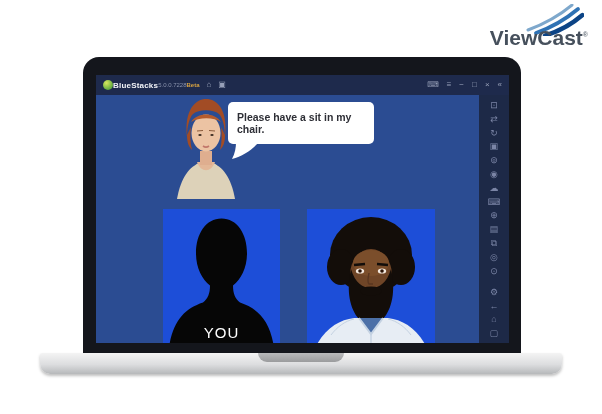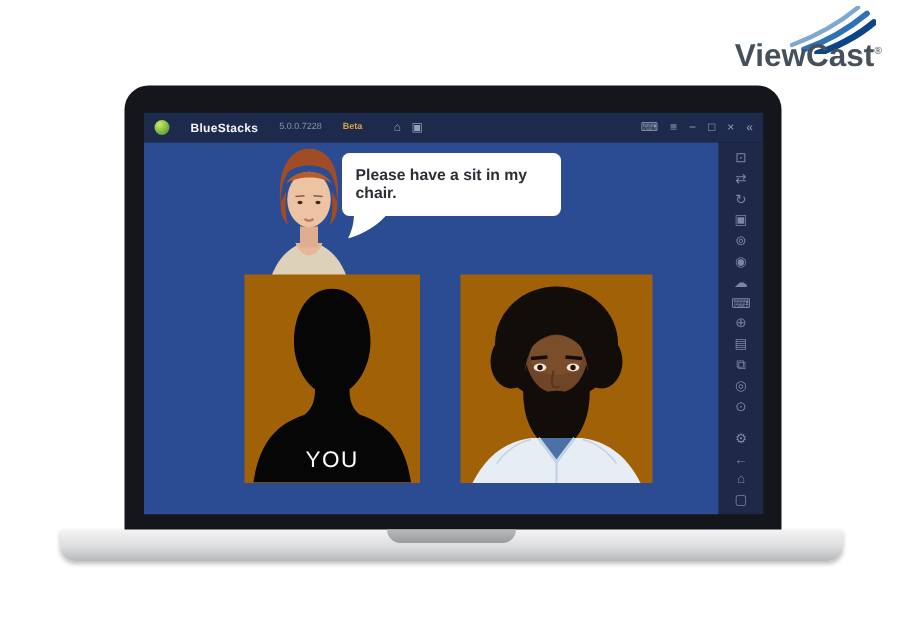--- a/index.html
+++ b/index.html
@@ -16,21 +16,21 @@
           border-radius:16px 16px 0 0;box-sizing:border-box;padding:18px 12px 12px 13px;}
   .base{position:absolute;left:40px;top:353px;width:522px;height:21px;
         background:linear-gradient(#f4f4f4,#dcdddf 55%,#b6b8ba);border-radius:2px 2px 10px 10px;
         box-shadow:0 2px 3px rgba(0,0,0,.25);}
   .notch{position:absolute;left:50%;top:0;transform:translateX(-50%);width:86px;height:9px;
          background:linear-gradient(#b9babc,#9a9b9d);border-radius:0 0 9px 9px;}
 
   
   .window{width:100%;height:100%;display:flex;flex-direction:column;overflow:hidden;}
   .titlebar{height:20px;flex:0 0 20px;background:#1e2a4c;display:flex;align-items:center;
-            padding:0 7px;gap:14px;}
+            padding:0 7px;gap:0;}
   .bs-logo{width:10px;height:10px;border-radius:50%;
            background:radial-gradient(circle at 35% 30%,#d8e75e,#7ab845 55%,#358a3c);flex:0 0 10px;}
   .app-name{color:#f2f4f8;font-size:8px;font-weight:bold;letter-spacing:.2px;}
   .app-version{color:#8a93ad;font-size:6px;}
   .beta{color:#d9a441;font-size:6px;font-weight:bold;}
   .tb-icon{color:#97a0b8;font-size:8px;line-height:1;cursor:default;}
   .tb-left-icons{display:flex;gap:7px;margin-left:7px;}
   .tb-spacer{flex:1;}
   .tb-right-icons{display:flex;gap:8px;align-items:center;}
 
@@ -41,21 +41,21 @@
   .sb-group{display:flex;flex-direction:column;align-items:center;gap:3px;}
   .sb-ic{color:#7b85a6;font-size:9px;line-height:1.2;cursor:pointer;}
 
   
   .woman{position:absolute;left:79px;top:0;width:62px;height:104px;}
   .bubble{position:absolute;left:132px;top:7px;width:146px;background:#ffffff;border-radius:5px;
           padding:9px 9px;box-sizing:border-box;}
   .bubble-text{font-size:10.5px;font-weight:bold;color:#2e2f36;line-height:1.15;}
   .bubble-tail{position:absolute;left:4px;bottom:-15px;}
 
-  .panel{position:absolute;top:88px;height:139px;background:#a16207;}
+  .panel{position:absolute;top:114px;height:139px;background:#1d4ed8;}
   .you-panel{left:67px;width:117px;}
   .man-panel{left:211px;width:128px;}
   .panel svg{display:block;width:100%;height:100%;}
   .you-label{position:absolute;left:0;right:0;bottom:7px;text-align:center;color:#ffffff;
              font-size:15px;letter-spacing:1px;}
 </style>
 </head>
 <body>
 
 <div class="stage">

